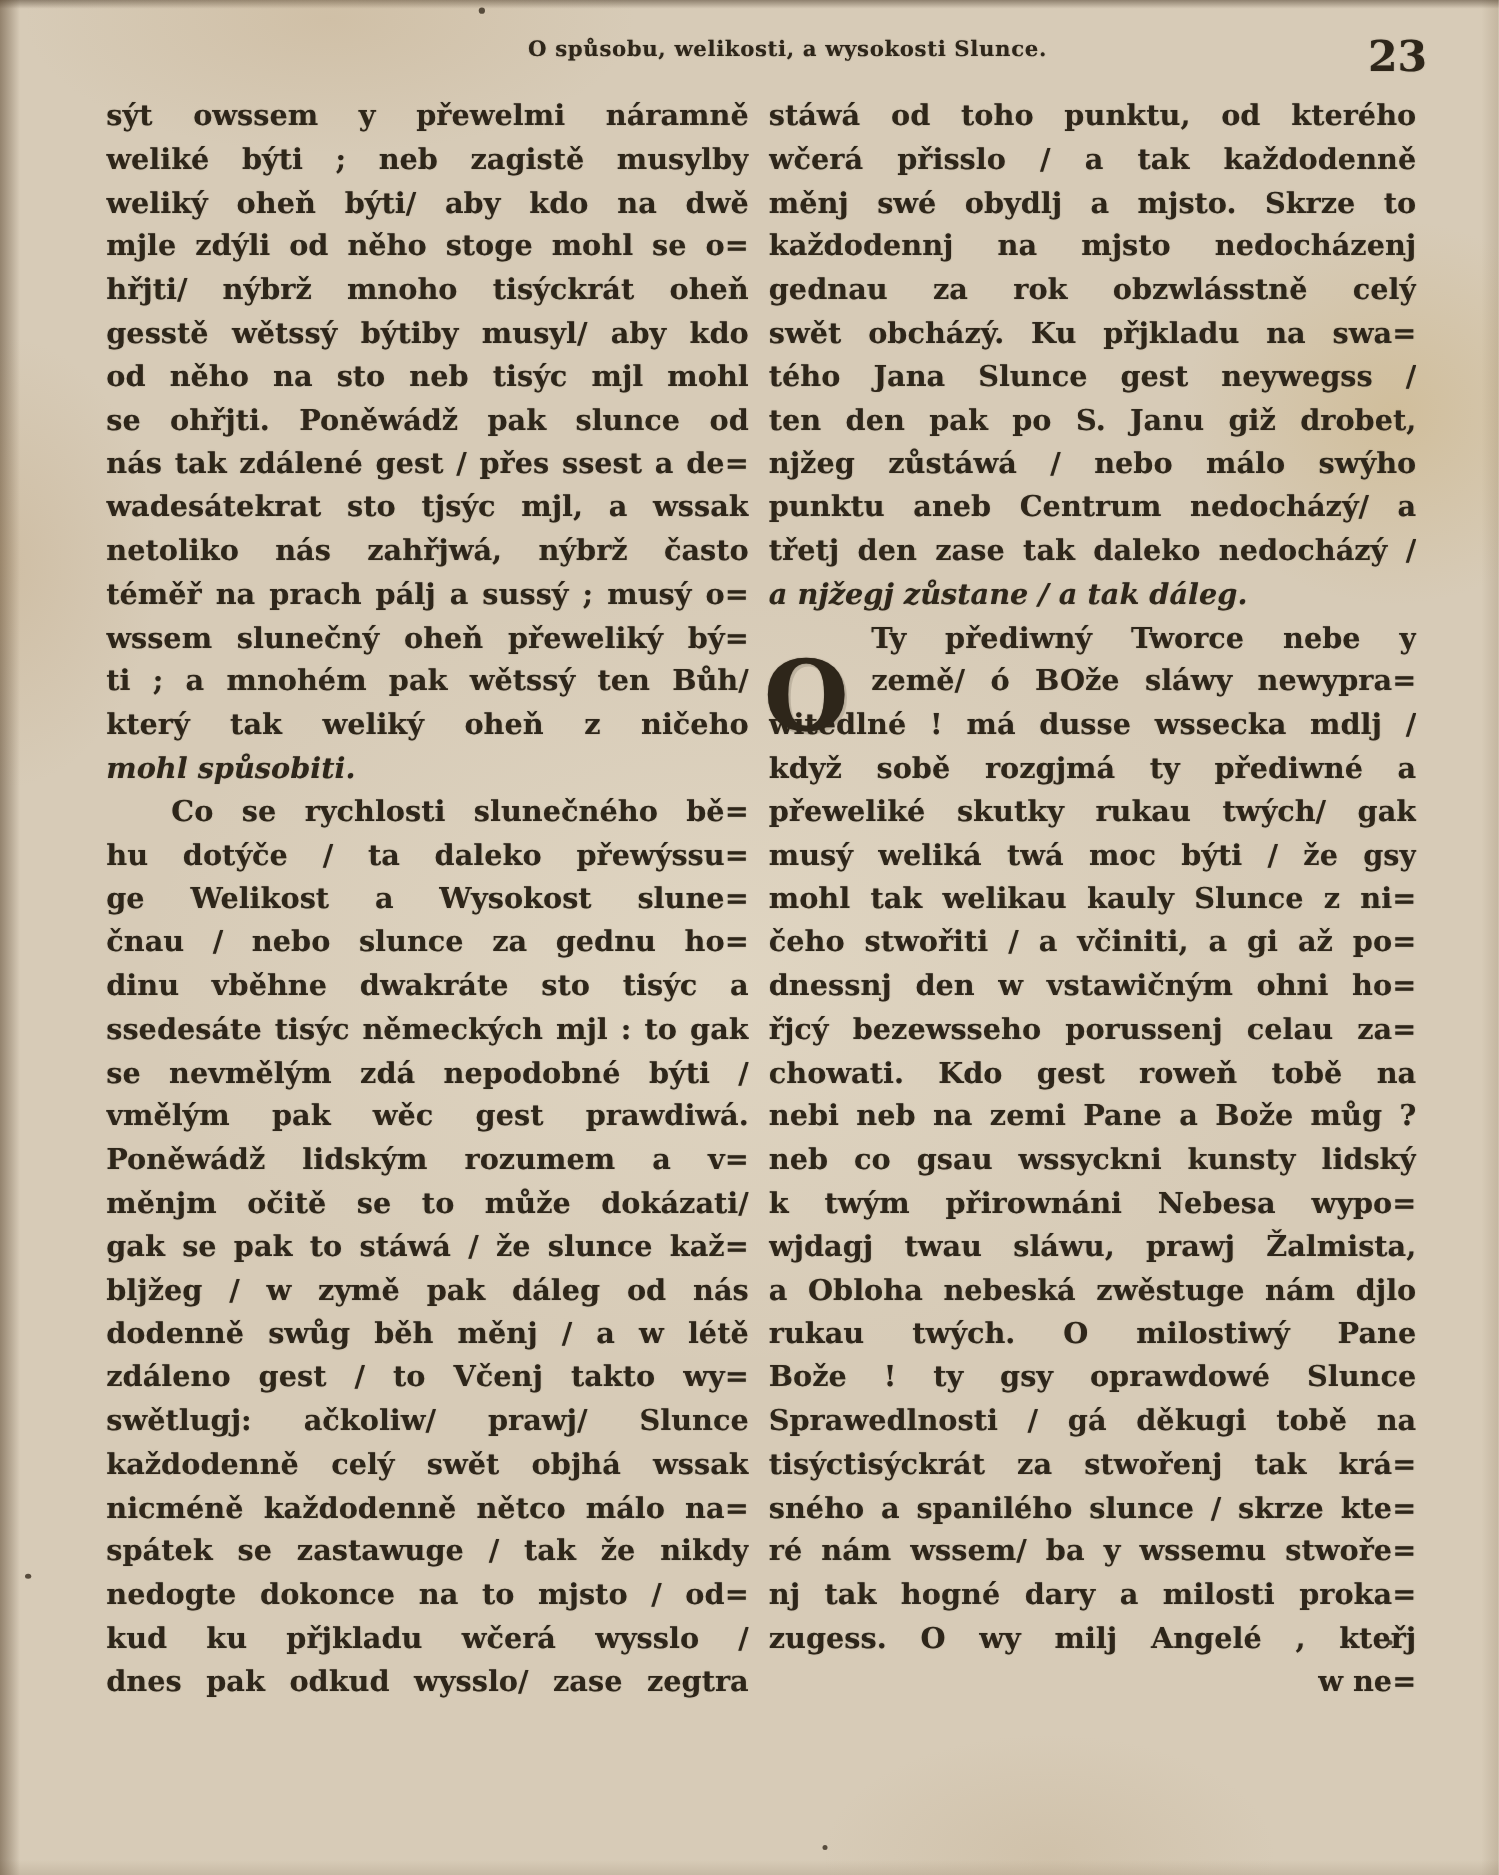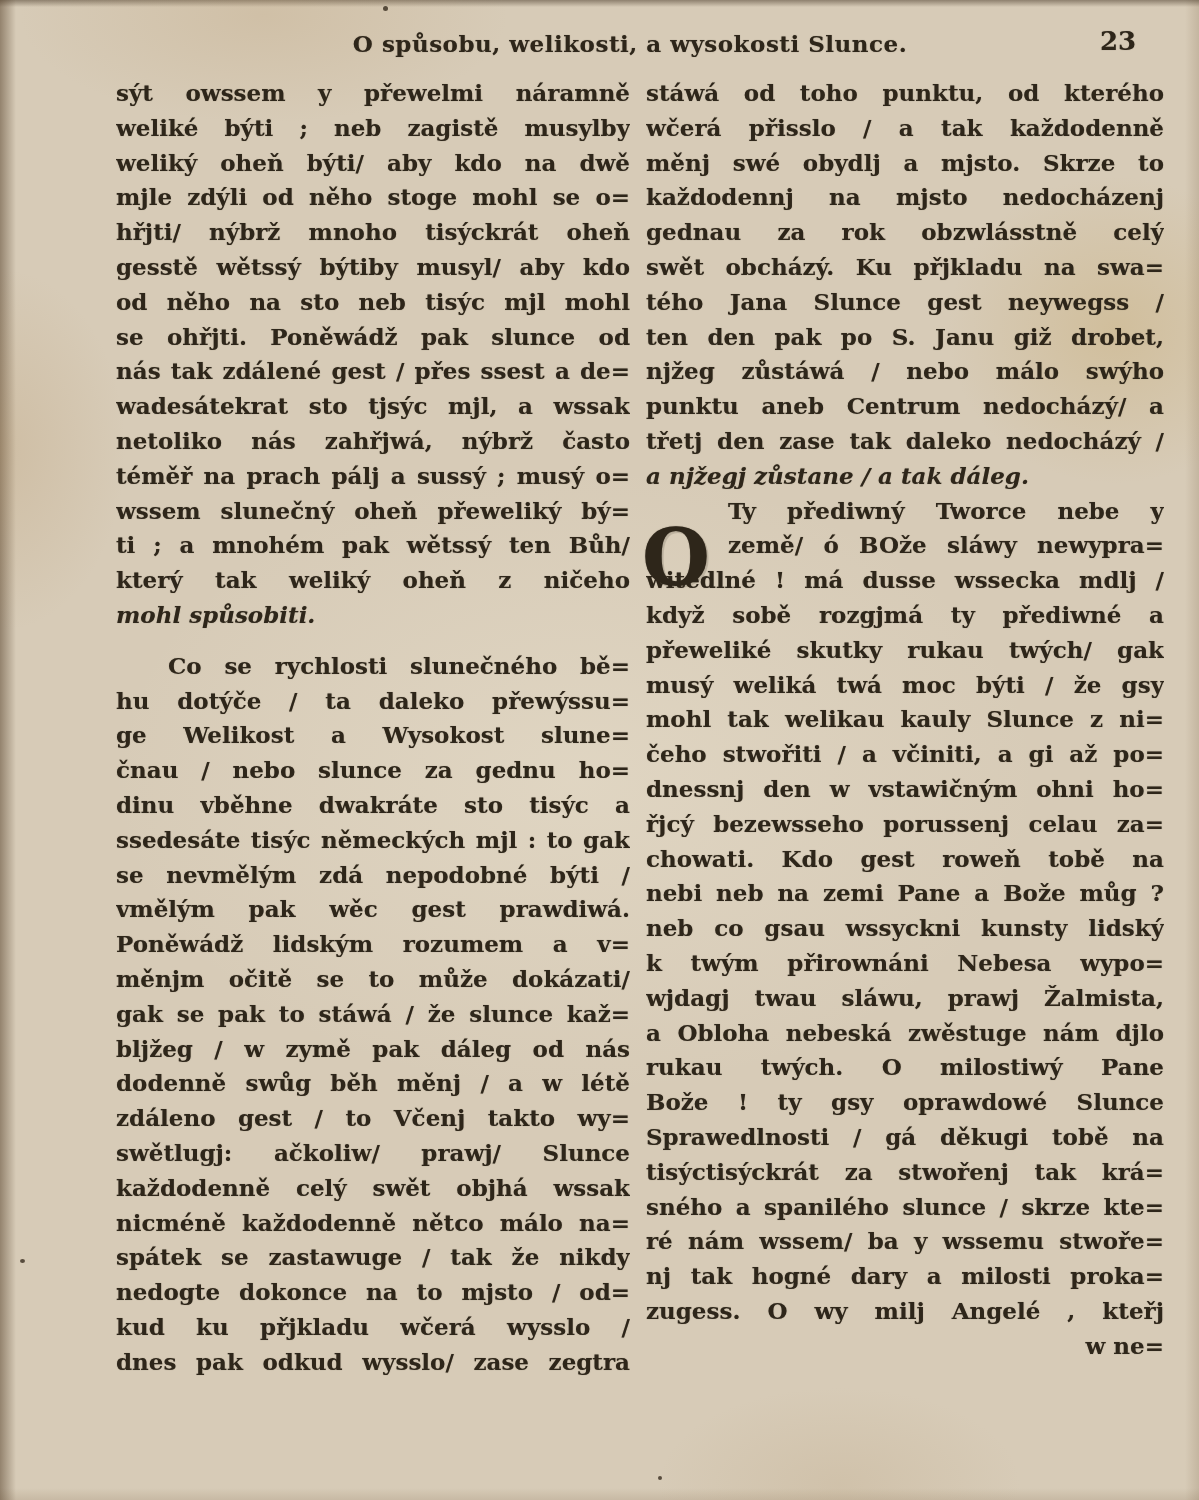--- a/index.html
+++ b/index.html
@@ -19,48 +19,48 @@
       radial-gradient(ellipse 620px 420px at 48% 52%, rgba(238,230,212,.38), transparent 75%),
       linear-gradient(90deg, rgba(92,72,50,.55), rgba(92,72,50,0) 16px),
       linear-gradient(180deg, rgba(70,55,38,.5), rgba(70,55,38,0) 7px),
       linear-gradient(270deg, rgba(128,106,78,.22), rgba(128,106,78,0) 14px),
       linear-gradient(0deg, rgba(128,106,78,.18), rgba(128,106,78,0) 12px),
       #d7cbb7;
     color: #2e261a;
   }
   .header-title {
     position: absolute; left: 130px; top: 30px; width: 1000px;
-    text-align: center; font-size: 23px; font-weight: bold;
+    text-align: center; font-size: 17px; font-weight: bold;
     letter-spacing: .5px;
     text-shadow: 0 0 1px rgba(46,38,26,.45);
   }
   .page-number {
     position: absolute; left: 1088px; top: 26px; width: 60px;
-    font-size: 26px; font-weight: bold; text-align: center;
+    font-size: 34px; font-weight: bold; text-align: center;
     text-shadow: 0 0 1px rgba(46,38,26,.45);
   }
   .columns {
-    position: absolute; left: 116px; top: 76px;
+    position: absolute; left: 85px; top: 76px;
     display: flex; gap: 16px;
     --lh: 34.8px;
   }
   .col {
     position: relative;
     font-size: 23px; font-weight: bold;
     text-shadow: 0 0 1px rgba(46,38,26,.4);
   }
   .col-left  { width: 514px; }
   .col-right { width: 518px; }
   .line {
     height: var(--lh); line-height: var(--lh);
     text-align: justify; text-align-last: justify;
     overflow: hidden; white-space: nowrap;
   }
   .s-e { text-align: left;  text-align-last: left; font-style: italic; }
-  .s-i { padding-left: 52px; margin-top: 16px; }
+  .s-i { padding-left: 52px; }
   .s-p { padding-left: 82px; }
   .s-c { text-align: center; text-align-last: right; }
   .drop-cap {
     position: absolute; left: -4px;
     top: calc(13 * var(--lh) - 10px);
     width: 84px; height: calc(2 * var(--lh) + 10px);
     font-size: 78px; line-height: 80px; font-weight: bold;
     text-align: left;
     text-shadow: 0 0 1px rgba(46,38,26,.6), 2px 2px 0 rgba(46,38,26,.15);
   }

